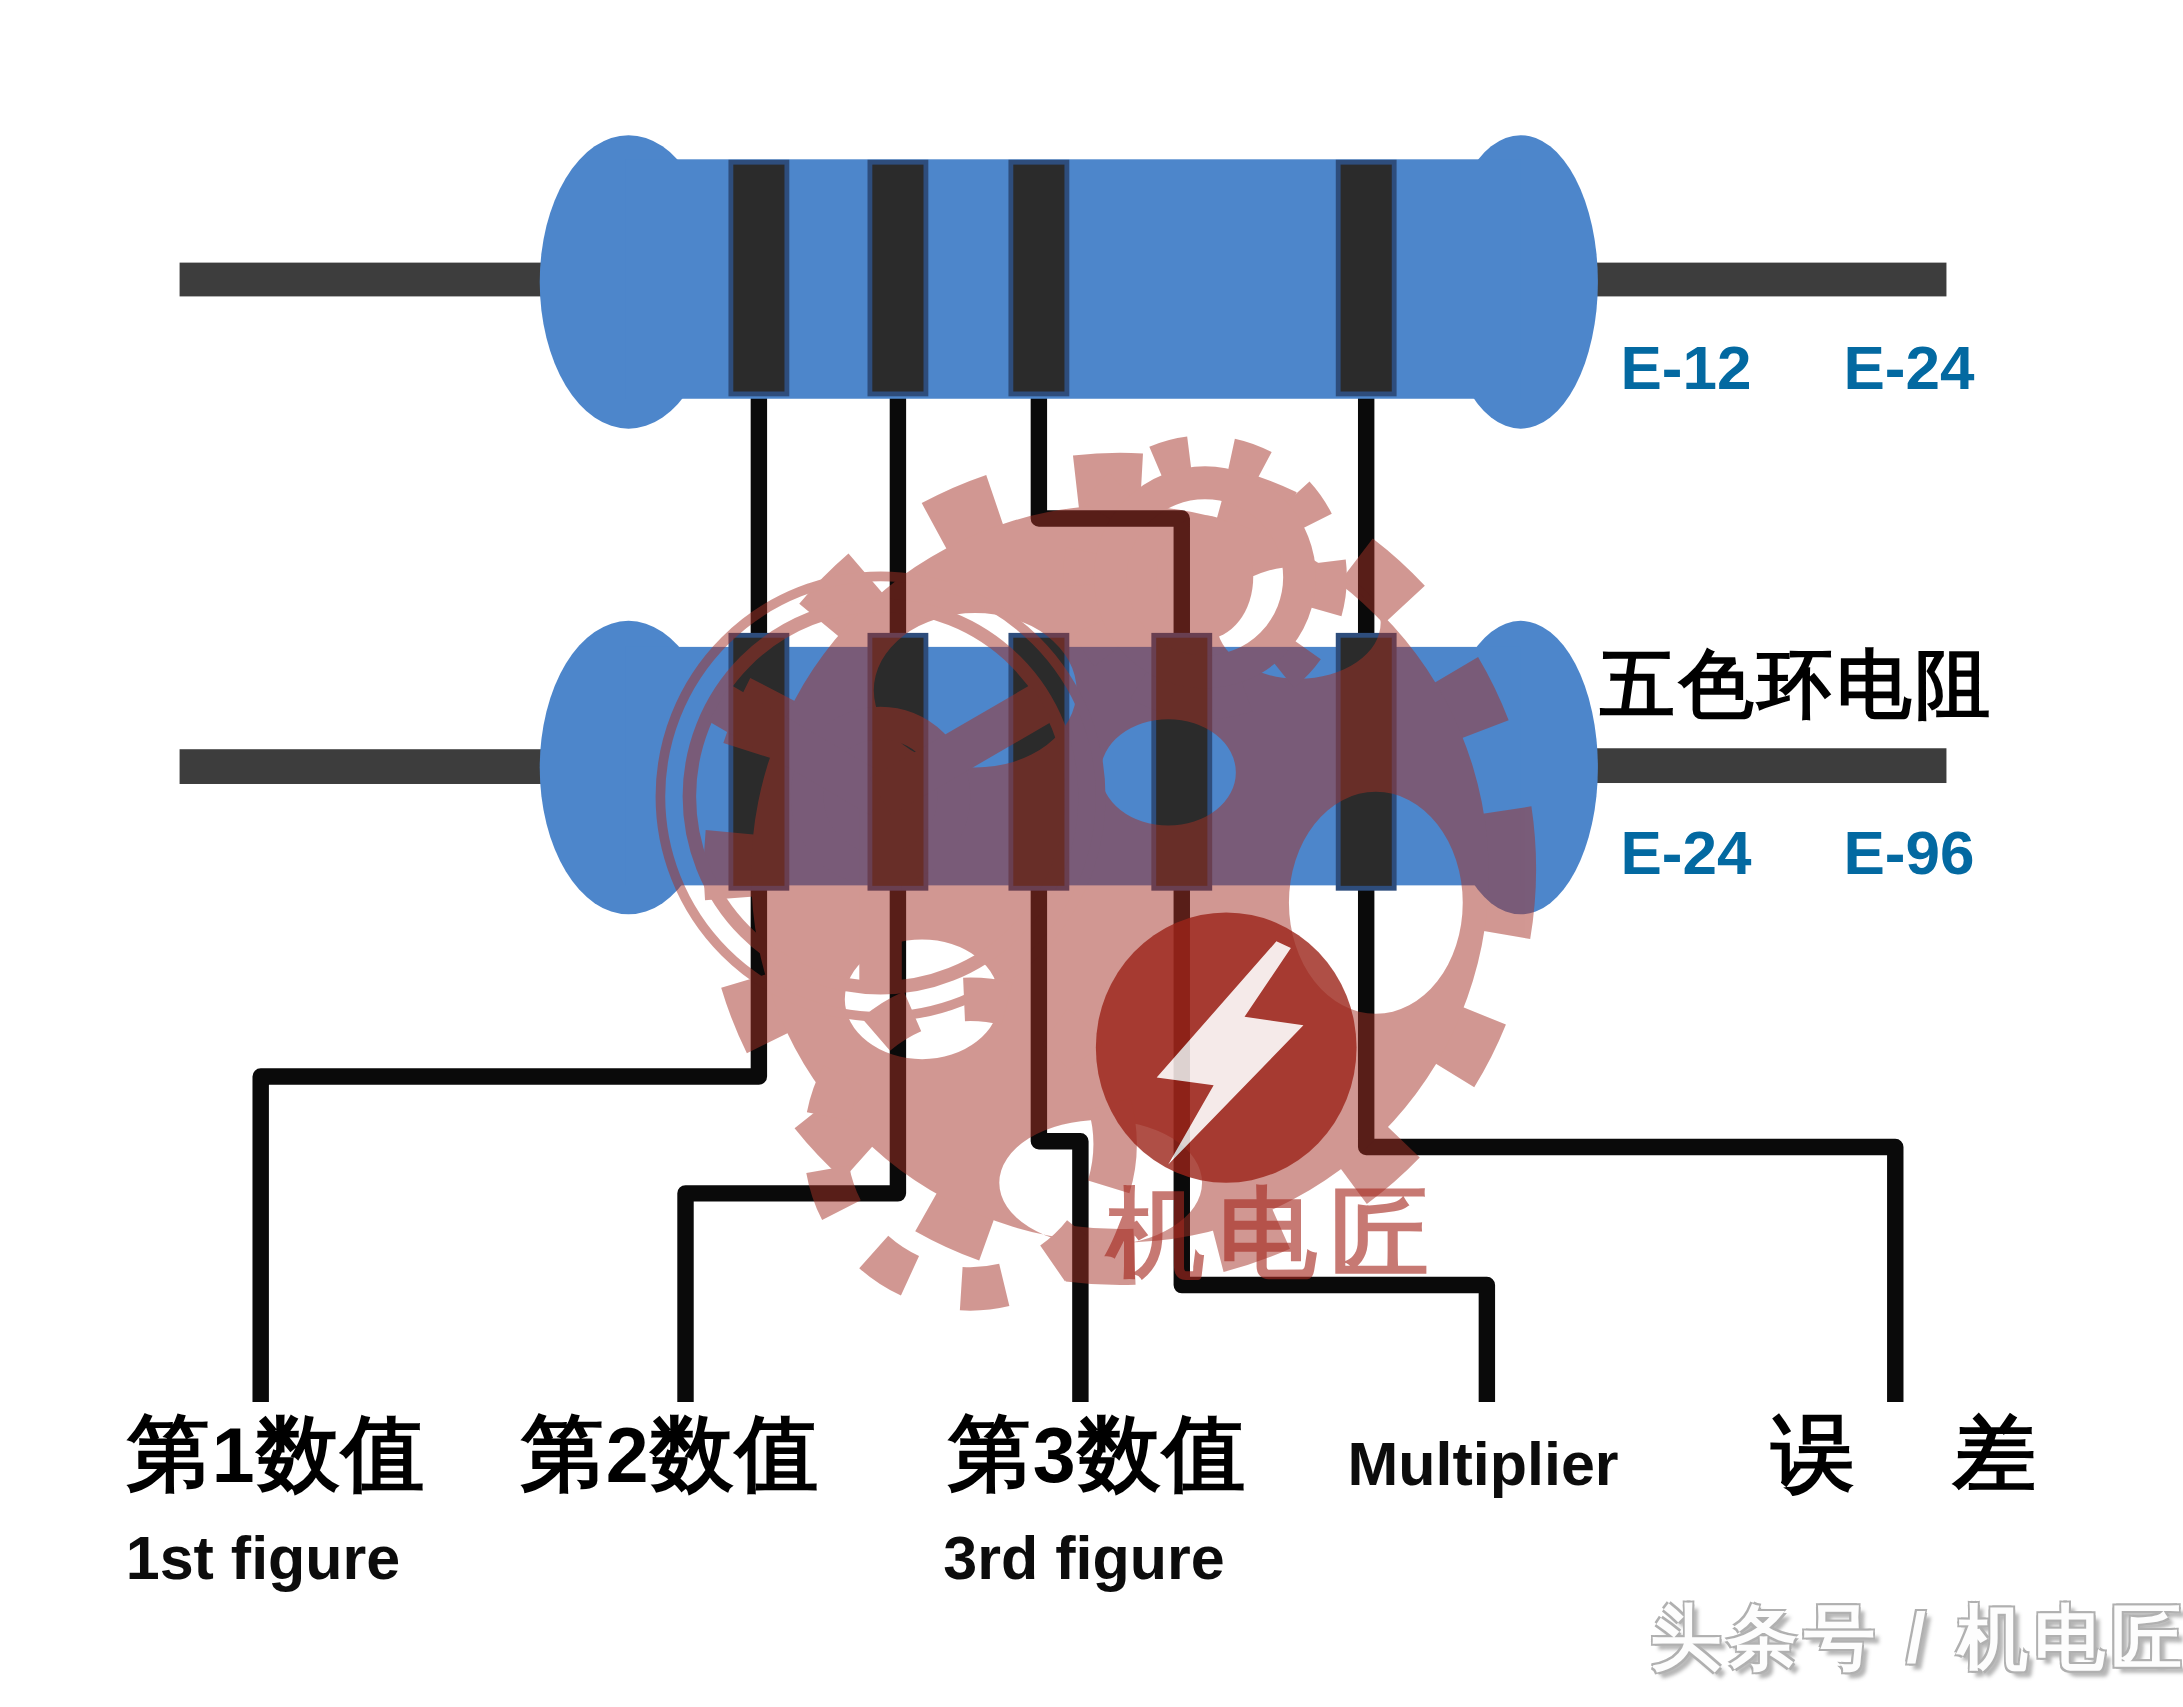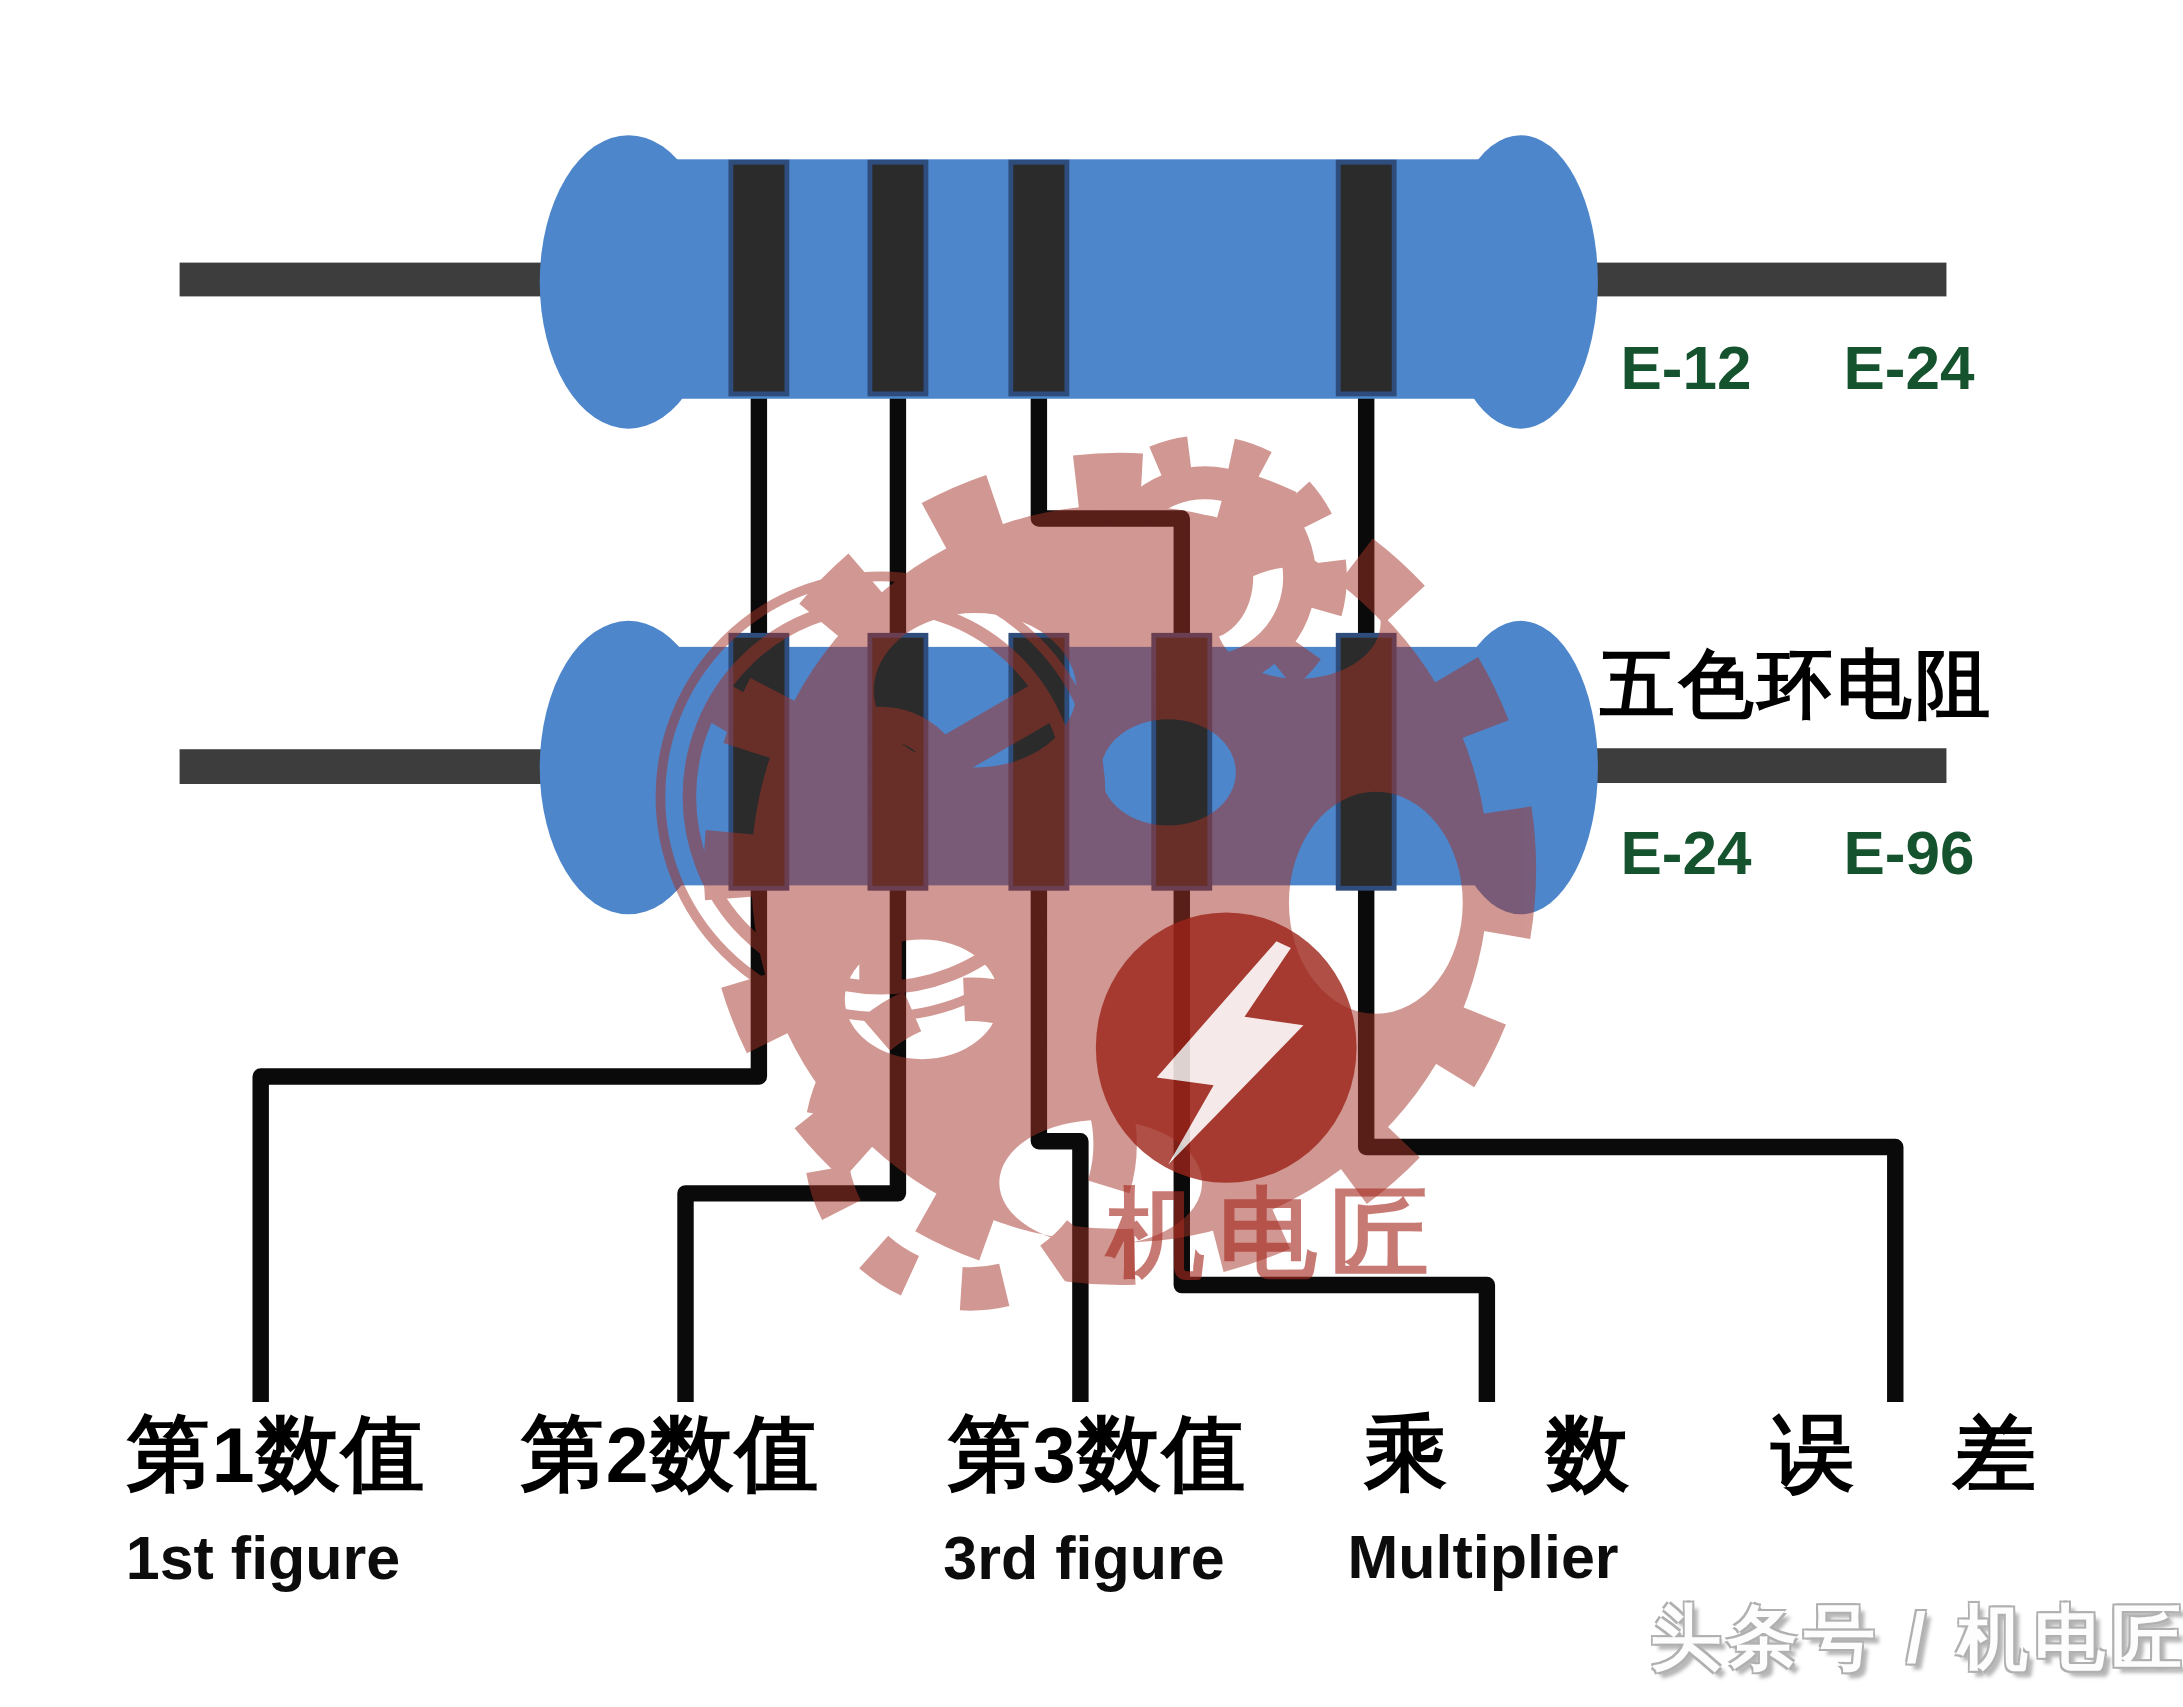--- a/index.html
+++ b/index.html
@@ -21,21 +21,21 @@
     font-size:75px;
     color:#000;
     letter-spacing:3.9px;
     white-space:nowrap;
   }
   .e-label{
     position:absolute;
     transform:translateX(-50%);
     font-weight:700;
     font-size:62px;
-    color:#14532d;
+    color:#0369a1;
     white-space:nowrap;
   }
   .band-label{
     position:absolute;
     transform:translateX(-50%);
     text-align:center;
     white-space:nowrap;
   }
   .band-label .cn{
     display:block;
@@ -177,21 +177,20 @@
   <div class="band-label" style="left:657px;top:1408px;">
     <span class="cn"><span>第</span><span class="digit">2</span><span>数值</span></span>
   </div>
 
   <div class="band-label" style="left:1084px;top:1408px;">
     <span class="cn"><span>第</span><span class="digit">3</span><span>数值</span></span>
     <span class="en">3rd figure</span>
   </div>
 
   <div class="band-label" style="left:1483px;top:1408px;">
-    <span class="cn wide"><span>乘 数</span></span>
     <span class="en">Multiplier</span>
   </div>
 
   <div class="band-label" style="left:1890px;top:1408px;">
     <span class="cn wide"><span>误 差</span></span>
   </div>
 
   <div class="footer-mark" style="left:1919px;top:1591px;">头条号 / 机电匠</div>
 
 </div>

